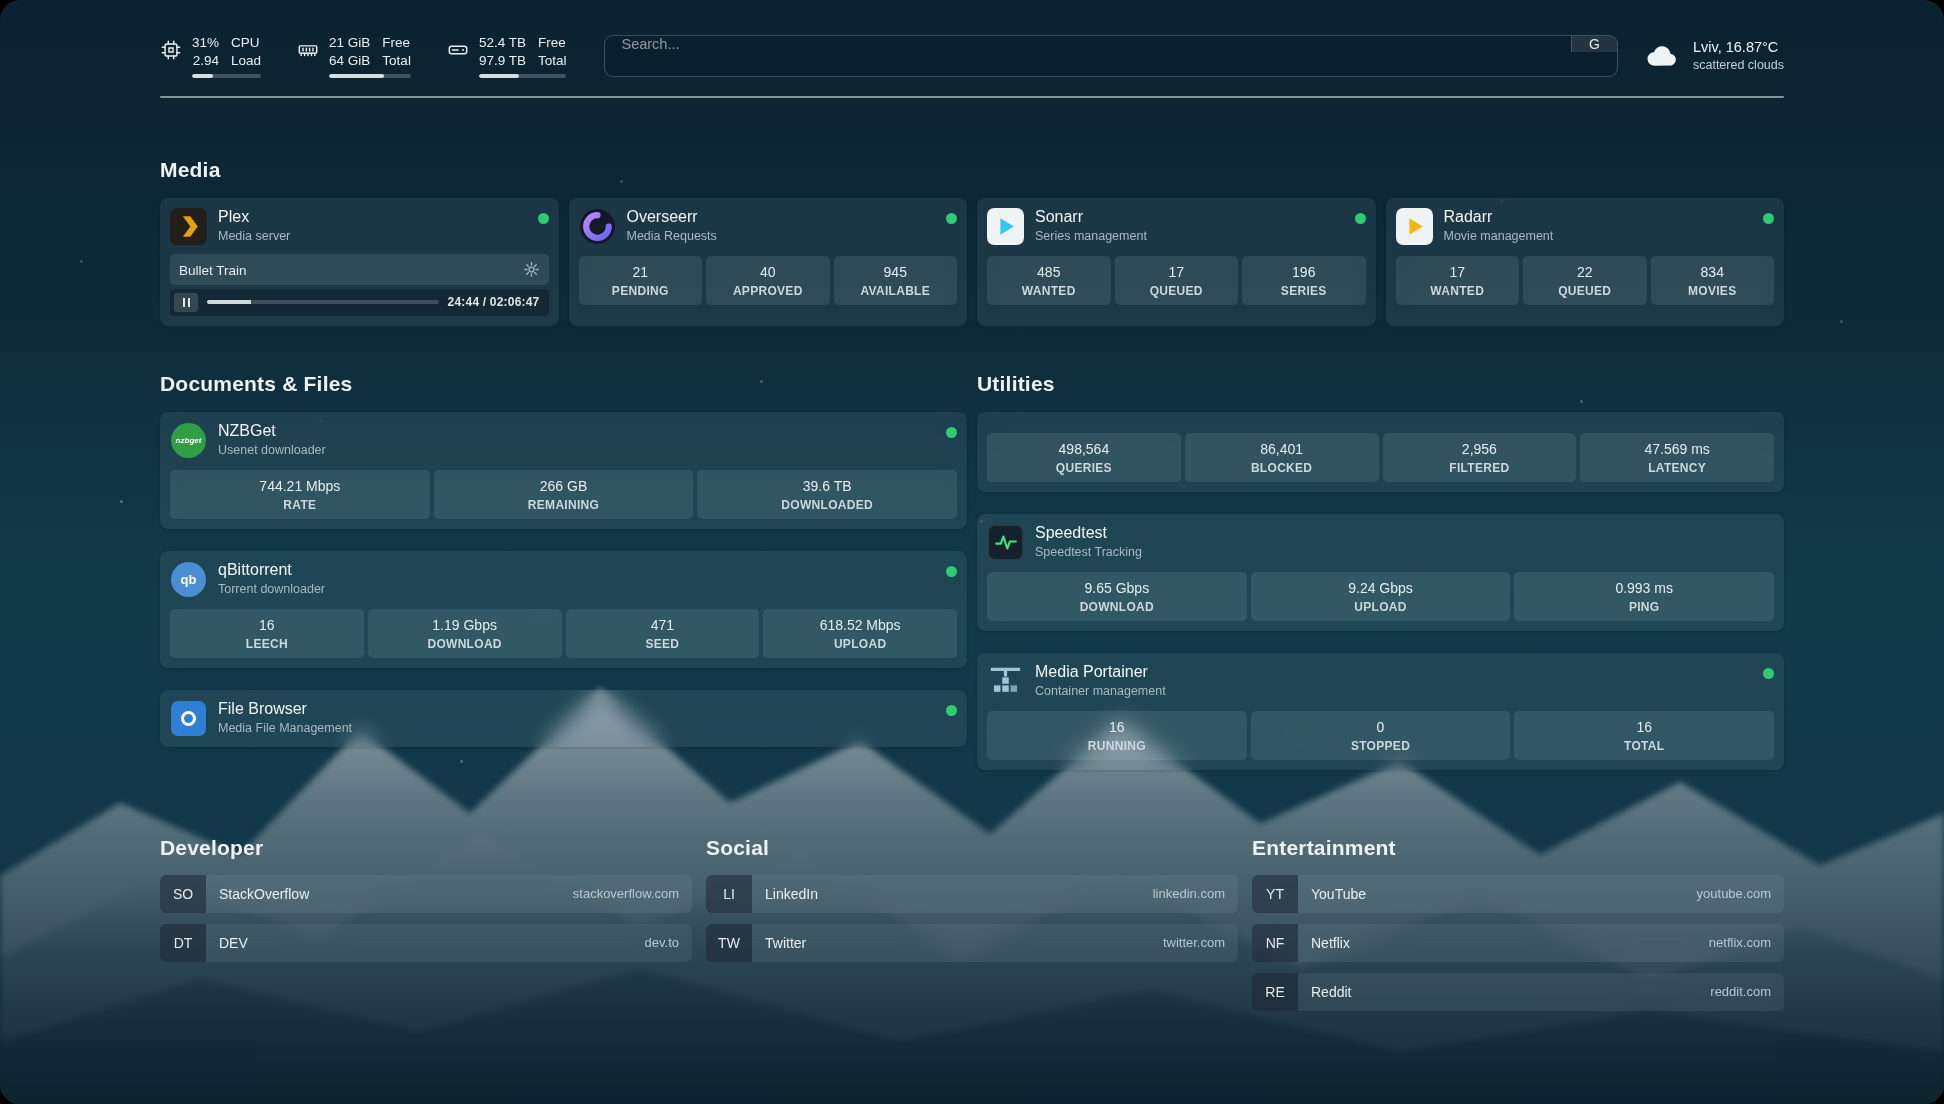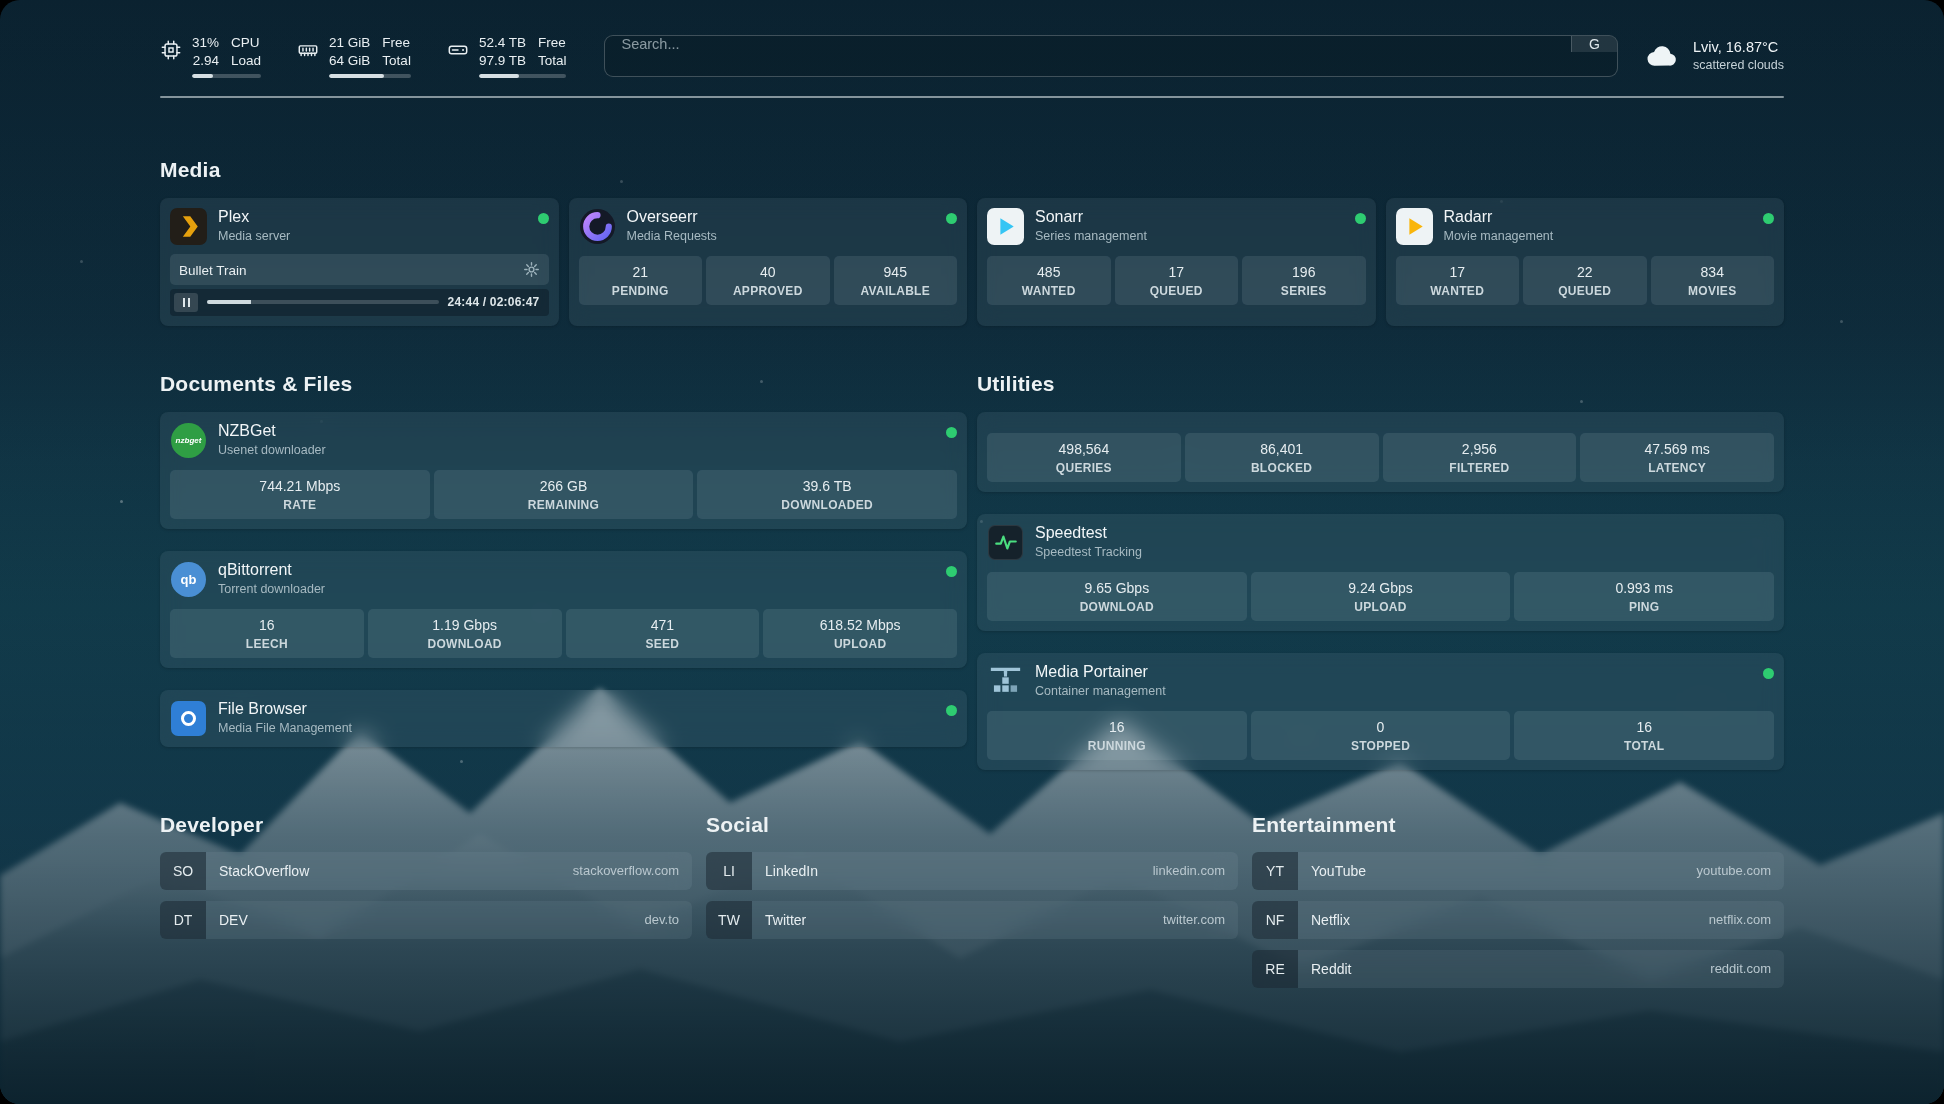--- a/index.html
+++ b/index.html
@@ -82,21 +82,21 @@
   .st-square{background:#15222b;border:1px solid rgba(255,255,255,.10)}
   .st-square svg{width:26px;height:26px}
   .plex-arrow{fill:var(--plex-yellow,#e5a00d)}
   .sonarr-arrow{fill:var(--sonarr-blue,#35c5f4)}
   .radarr-arrow{fill:var(--radarr-yellow,#f9b50b)}
   .adguard-shield{fill:var(--adguard-green,#63b06f)}
   .speedtest-line{stroke:var(--speedtest-green,#4ade80)}
   .portainer-glyph{fill:var(--portainer-blue,#9fc4d8)}
 
   
-  .bookmarks{display:grid;grid-template-columns:repeat(3,1fr);gap:14px;margin-top:43px}
+  .bookmarks{display:grid;grid-template-columns:repeat(3,1fr);gap:14px;margin-top:66px}
   .bm-list{margin-top:15px}
   .bm{display:flex;align-items:center;height:38px;background:rgba(186,214,226,.09);border-radius:6px;overflow:hidden;margin-bottom:11px;cursor:pointer;text-decoration:none;backdrop-filter:blur(10px)}
   .bm-abbr{width:46px;align-self:stretch;background:rgba(8,20,28,.45);color:#e4ebee;display:flex;align-items:center;justify-content:center;font-size:14px;font-weight:500}
   .bm-name{margin-left:13px;font-size:14px;color:#e9eff2}
   .bm-url{margin-left:auto;margin-right:13px;font-size:13px;color:#bac8cf}
 </style>
 </head>
 <body>
 
 <div class="page">

